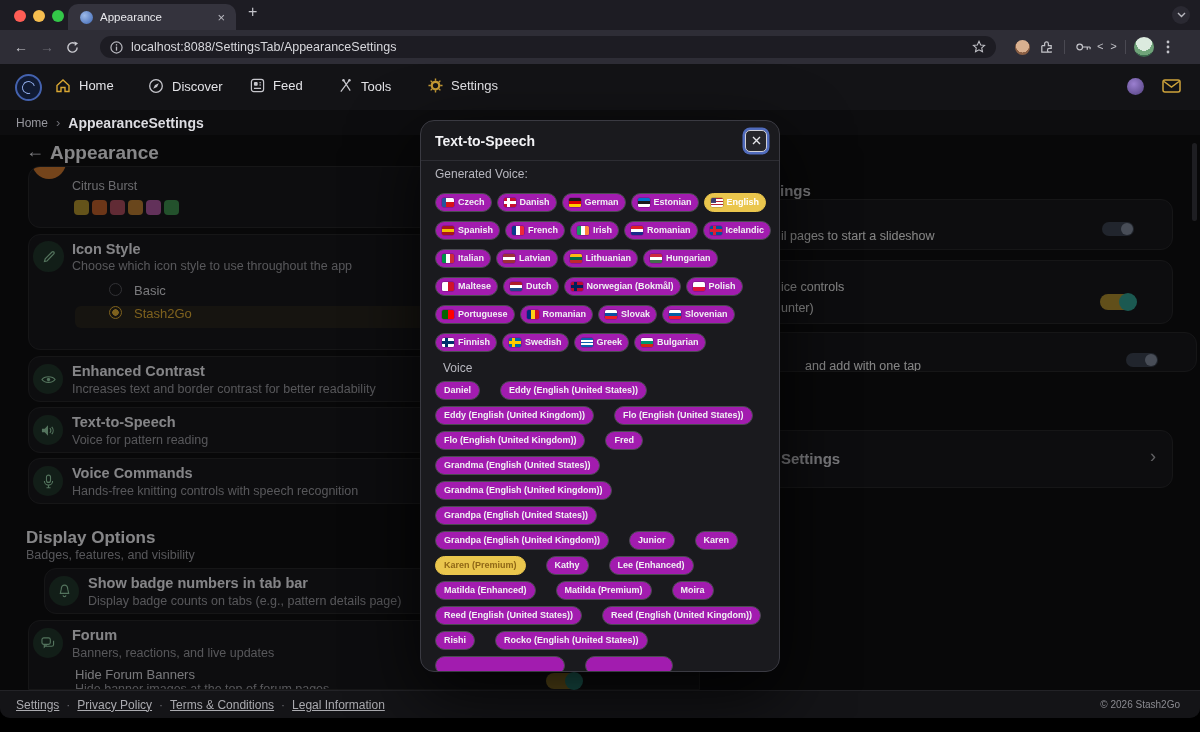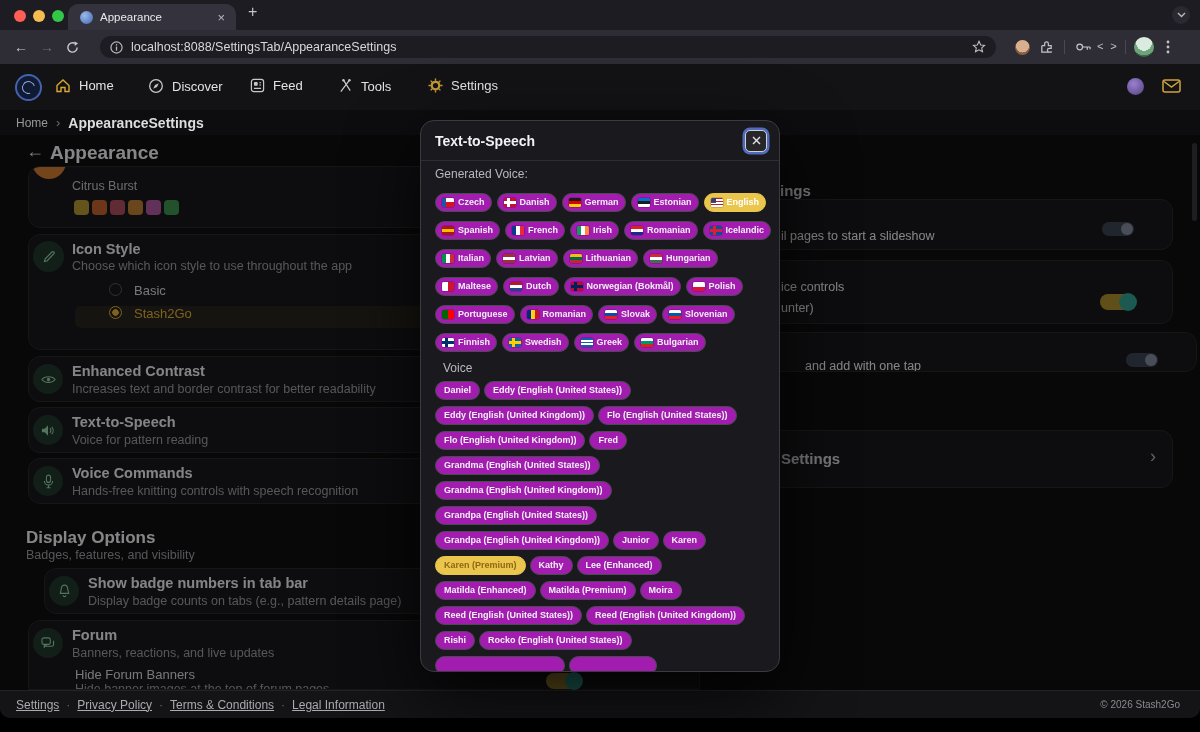--- a/index.html
+++ b/index.html
@@ -67,21 +67,21 @@
   .modal{position:absolute;left:420px;top:120px;width:360px;height:552px;background:#1a1a1e;border:1px solid #3a3a42;border-radius:14px;box-sizing:border-box;z-index:50;box-shadow:0 24px 70px rgba(0,0,0,.75);overflow:hidden}
   .mhead{height:39px;border-bottom:1px solid #2d2d33;display:flex;align-items:center;justify-content:space-between;padding:0 12px 0 14px}
   .mtitle{font-size:14px;font-weight:700;color:#f2f2f5}
   .mclose{width:22px;height:22px;border-radius:5px;background:#26262b;border:1px solid #cfcfd6;box-shadow:0 0 0 2.5px rgba(86,116,205,.9);display:flex;align-items:center;justify-content:center;box-sizing:border-box}
   .mbody{padding:6px 14px 0 14px}
   .mlabel{font-size:12px;color:#b7b7bf}
   .lab1{margin:0 0 12px 0}
   .lab2{margin:6px 0 6px 8px}
   .chip-row{display:flex}
   .chips-langs .chip-row{gap:5px;margin-bottom:9px}
-  .chips-voices .chip-row{gap:4px;margin-bottom:6px}
+  .chips-voices .chip-row{gap:20px;margin-bottom:6px}
   .chip{display:flex;align-items:center;background:#a21caf;border:1px solid #4b4b52;border-radius:10px;padding:2px 6px;font-size:9px;font-weight:700;line-height:13px;color:#f1f1f4;white-space:nowrap}
   .chips-voices .chip{padding:2px 8px}
   .chip.chip-sel{background:#eac64d;border-color:#eac64d;color:#fff}
   .chips-voices .chip.chip-sel{color:#8f6716}
   .flag{width:12px;height:9px;border-radius:1.5px;margin-right:4px;flex:0 0 auto;box-shadow:0 0 0 .5px rgba(0,0,0,.3)}
   .chip.ghost{height:13px}
 
   
   .footer{position:absolute;left:0;top:690px;width:1200px;height:28px;background:#141417;border-top:1px solid #232327;display:flex;align-items:center;box-sizing:border-box}
   .flinks{display:flex;align-items:center;gap:7px;margin-left:16px}

